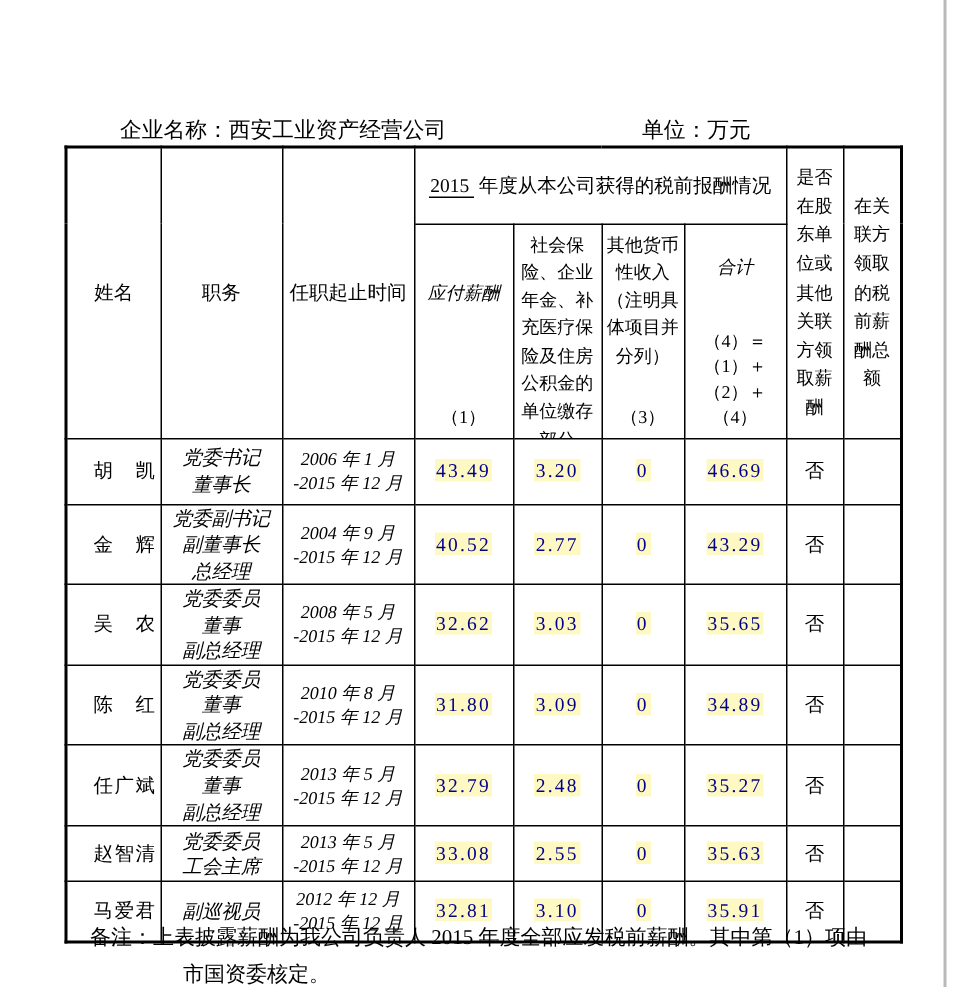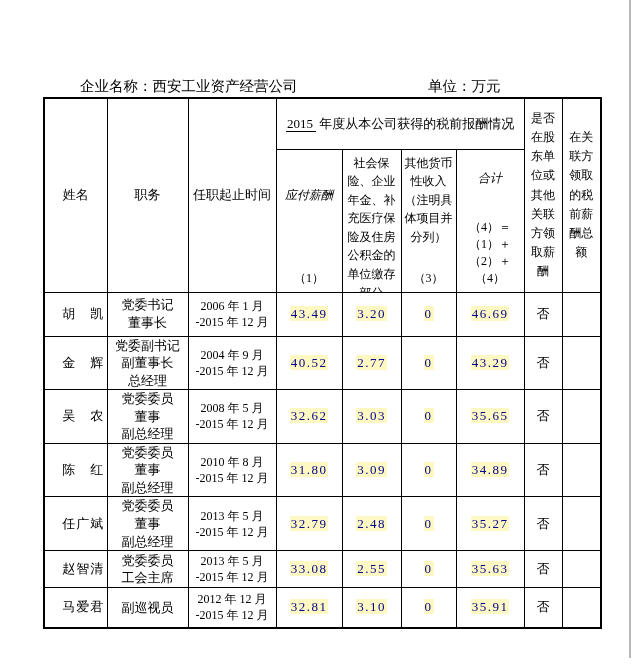--- a/index.html
+++ b/index.html
@@ -65,21 +65,21 @@
   tbody td { font-size: 13px; }
   tbody tr:nth-child(1) { height: 44px; }
   tbody tr:nth-child(2) { height: 46px; }
   tbody tr:nth-child(3) { height: 49px; }
   tbody tr:nth-child(4) { height: 48px; }
   tbody tr:nth-child(5) { height: 48px; }
   tbody tr:nth-child(6) { height: 37px; }
   tbody tr:nth-child(7) { height: 40px; }
 
   .c-name { letter-spacing: 1px; padding-left: 17px; }
-  .c-pos, .c-term { white-space: pre-line; line-height: 1.35; }
+  .c-pos, .c-term { white-space: pre-line; line-height: 1.35; font-style: italic; }
   .c-term { font-size: 12px; }
   .c-num { color: #00008B; }
   .hl { background: #fef9c3; padding: 0 1px; letter-spacing: 1.5px; }
 
   .note {
     position: absolute; left: 60px; top: 614px;
     font-size: 14px; line-height: 1.75;
     width: 560px;
   }
   .note-line2 { margin-left: 62px; }
@@ -242,14 +242,18 @@
     <td class="c-num"><span class="hl">32.81</span></td>
     <td class="c-num"><span class="hl">3.10</span></td>
     <td class="c-num"><span class="hl">0</span></td>
     <td class="c-num"><span class="hl">35.91</span></td>
     <td class="c-rel">否</td>
     <td class="c-relamt"></td>
   </tr>
 </tbody>
   </table>
 
+  <div class="note">
+    <div>备注：上表披露薪酬为我公司负责人 2015 年度全部应发税前薪酬。其中第（1）项由</div>
+    <div class="note-line2">市国资委核定。</div>
+  </div>
 
 </div>
 
 </body></html>

